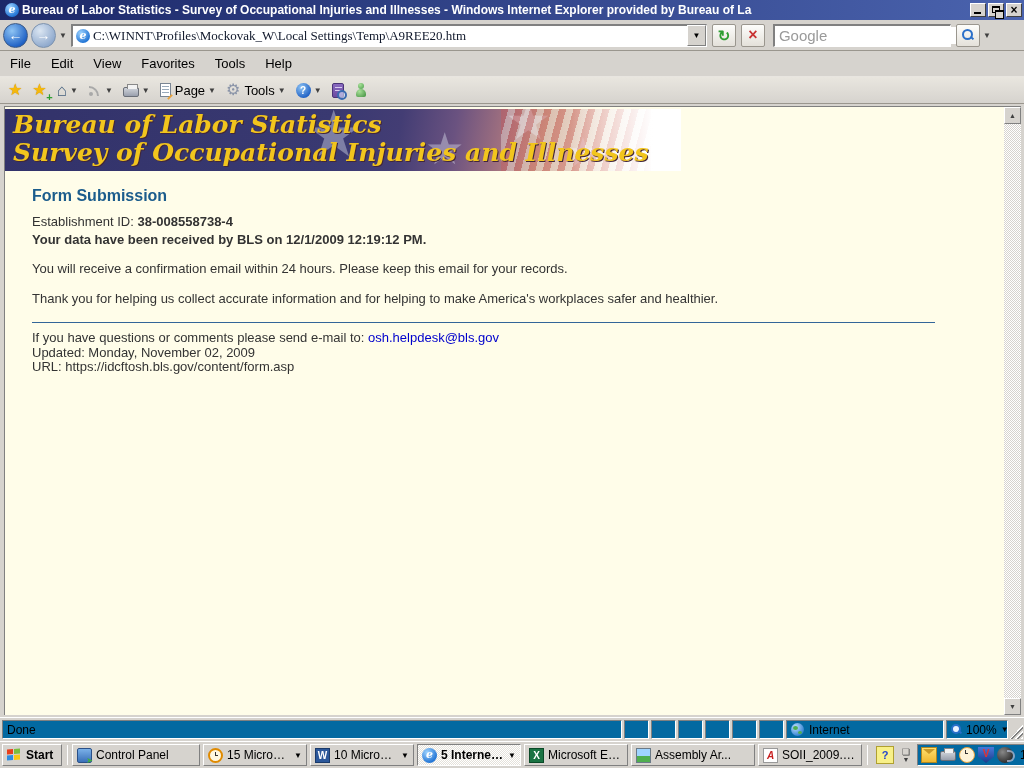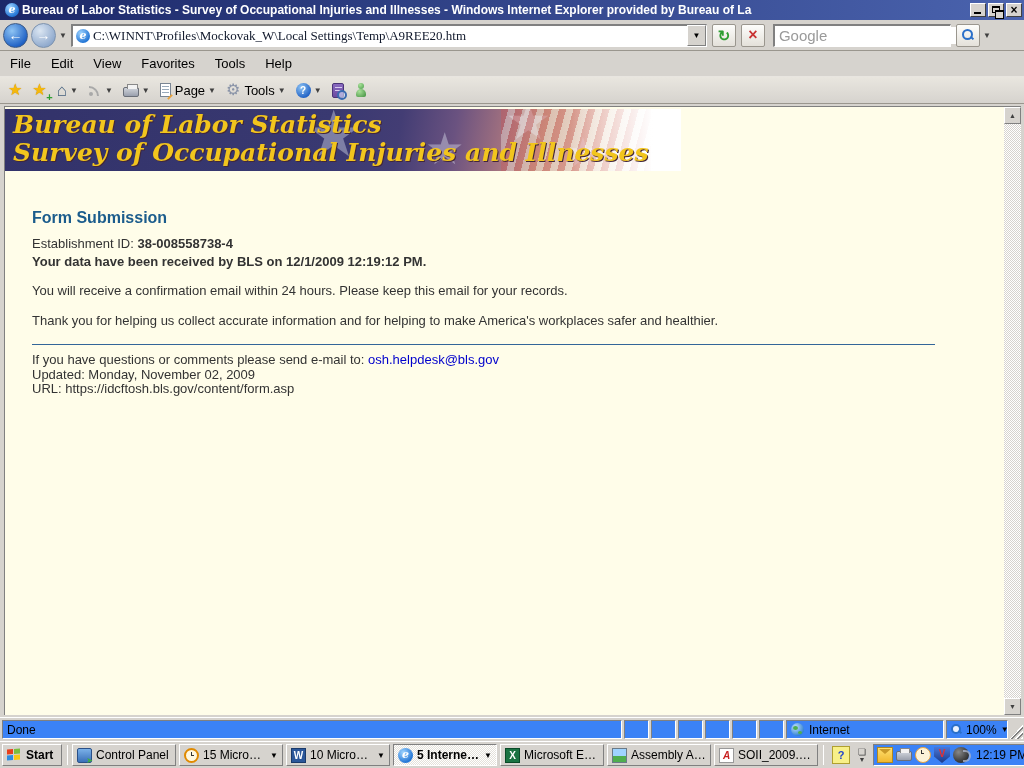--- a/index.html
+++ b/index.html
@@ -1,20 +1,20 @@
 <!DOCTYPE html>
 <html><head>
 <meta charset="utf-8">
 <style>
   * { margin:0; padding:0; box-sizing:border-box; }
   html,body { width:1024px; height:768px; overflow:hidden; font-family:"Liberation Sans", sans-serif; background:#d6d3ce; }
 
   
   .raised { border-top:1px solid #ffffff; border-left:1px solid #ffffff; border-right:1px solid #808080; border-bottom:1px solid #808080; background:#d6d3ce; }
-  .sunken { border-top:1px solid #808080; border-left:1px solid #808080; border-right:1px solid #ffffff; border-bottom:1px solid #ffffff; background:#3b82f6; }
+  .sunken { border-top:1px solid #808080; border-left:1px solid #808080; border-right:1px solid #ffffff; border-bottom:1px solid #ffffff; background:#0369a1; }
   .dither { background-image:linear-gradient(45deg,#ffffff 25%,transparent 25%,transparent 75%,#ffffff 75%),linear-gradient(45deg,#ffffff 25%,transparent 25%,transparent 75%,#ffffff 75%); background-size:2px 2px; background-position:0 0,1px 1px; background-color:#d6d3ce; }
 
   
   #titlebar { position:absolute; left:0; top:0; width:1024px; height:20px; background:linear-gradient(to right,#1c2868,#4a63ae); display:flex; align-items:center; padding:0 2px; }
   #titlebar .ie-logo { width:14px; height:14px; margin:0 3px; border-radius:50%; background:radial-gradient(circle at 35% 30%,#9fd4ff,#2577d6 70%); color:#fff; font-size:11px; font-weight:bold; font-style:italic; text-align:center; line-height:13px; font-family:"DejaVu Serif",serif; }
   #titlebar .title-text { color:#ffffff; font-size:12px; font-weight:bold; white-space:nowrap; overflow:hidden; flex:1; letter-spacing:0; }
   .winbtn { width:16px; height:14px; margin-left:2px; position:relative; border-top:1px solid #fff; border-left:1px solid #fff; border-right:1px solid #404040; border-bottom:1px solid #404040; background:#d6d3ce; flex:0 0 auto; }
   .winbtn .min-glyph { position:absolute; left:3px; bottom:2px; width:7px; height:2px; background:#000; }
   .winbtn .rest-glyph { position:absolute; left:3px; top:2px; width:8px; height:7px; border:1px solid #000; border-top-width:2px; background:#d6d3ce; }
   .winbtn .rest-glyph:before { content:""; position:absolute; left:2px; top:2px; width:7px; height:6px; border:1px solid #000; border-top-width:2px; background:#d6d3ce; }
@@ -74,21 +74,21 @@
   #viewport-inner { position:relative; width:100%; height:100%; border-top:1px solid #808080; border-left:1px solid #808080; background:#fffde9; overflow:hidden; }
   #page { position:absolute; left:0; top:0; right:17px; bottom:0; background:#fffde9; overflow:hidden; }
 
   .banner { position:relative; margin:2px 0 0 0; width:676px; height:62px; overflow:hidden;
     background:linear-gradient(100deg,#32326a 0%,#393971 48%,#433d74 58%,#6a5280 66%,#a0707f 73%,#caa08a 79%,#f0e0d0 88%,#ffffff 96%); }
   .banner .b-stripes { position:absolute; right:30px; top:0; bottom:0; width:150px; background:repeating-linear-gradient(105deg,rgba(205,85,85,.55) 0 7px,rgba(248,244,240,.55) 7px 14px); opacity:.65; }
   .banner .b-fade { position:absolute; right:0; top:0; bottom:0; width:110px; background:linear-gradient(to right,rgba(255,255,255,0),#ffffff 75%); }
   .banner .b-star { position:absolute; color:rgba(235,238,250,.38); }
   .banner .b-text { position:absolute; left:8px; top:2px; font-family:"DejaVu Serif",serif; font-style:italic; font-weight:bold; color:#f2c51d; text-shadow:1px 1px 0 #42263a; line-height:1.12; font-size:25px; white-space:nowrap; }
 
-  #doc { padding:38px 0 0 27px; color:#333333; font-size:13px; }
+  #doc { padding:16px 0 0 27px; color:#333333; font-size:13px; }
   #doc .heading { color:#1b5c8c; font-size:16px; font-weight:bold; margin-bottom:9px; }
   #doc .est-line { margin-bottom:3px; }
   #doc .est-id { font-weight:bold; }
   #doc .received { font-weight:bold; margin-bottom:14px; }
   #doc .para { margin-bottom:15px; }
   #doc hr.rule { border:0; border-top:1px solid #336699; width:903px; margin:16px 0 8px 0; }
   #doc .small-line { line-height:14.5px; }
   #doc .email-link { color:#0000cc; font-weight:normal; text-decoration:none; }
 
   
@@ -304,21 +304,21 @@
   <span class="tk-btn tk-start raised">
     <span class="winflag">
         <i class="f1"></i>
         <i class="f2"></i>
         <i class="f3"></i>
         <i class="f4"></i>
       </span>
     <span>Start</span>
   </span>
   <span class="tk-sep"></span>
-  <span class="tk-btn raised" style="width:104px;">
+  <span class="tk-btn raised" style="width:128px;">
     <span class="tk-ico ico-cpanel"></span>
     <span class="tk-label">Control Panel</span>
   </span>
   <span class="tk-btn raised" style="width:104px;">
     <span class="tk-ico ico-clock"></span>
     <span class="tk-label">15 Microso...</span>
     <span class="tk-caret">▼</span>
   </span>
   <span class="tk-btn raised" style="width:104px;">
     <span class="tk-ico ico-word">W</span>
@@ -327,21 +327,21 @@
   </span>
   <span class="tk-btn tk-active" style="width:104px;">
     <span class="tk-ico ico-ie">e</span>
     <span class="tk-label">5 Internet...</span>
     <span class="tk-caret">▼</span>
   </span>
   <span class="tk-btn raised" style="width:104px;">
     <span class="tk-ico ico-excel">X</span>
     <span class="tk-label">Microsoft Ex...</span>
   </span>
-  <span class="tk-btn raised" style="width:104px;">
+  <span class="tk-btn raised" style="width:124px;">
     <span class="tk-ico ico-pic"></span>
     <span class="tk-label">Assembly Ar...</span>
   </span>
   <span class="tk-btn raised" style="width:104px;">
     <span class="tk-ico ico-pdf">A</span>
     <span class="tk-label">SOII_2009.p...</span>
   </span>
   <span style="flex:1;"></span>
   <span class="tk-sep"></span>
   <span class="tray-note">?</span>

